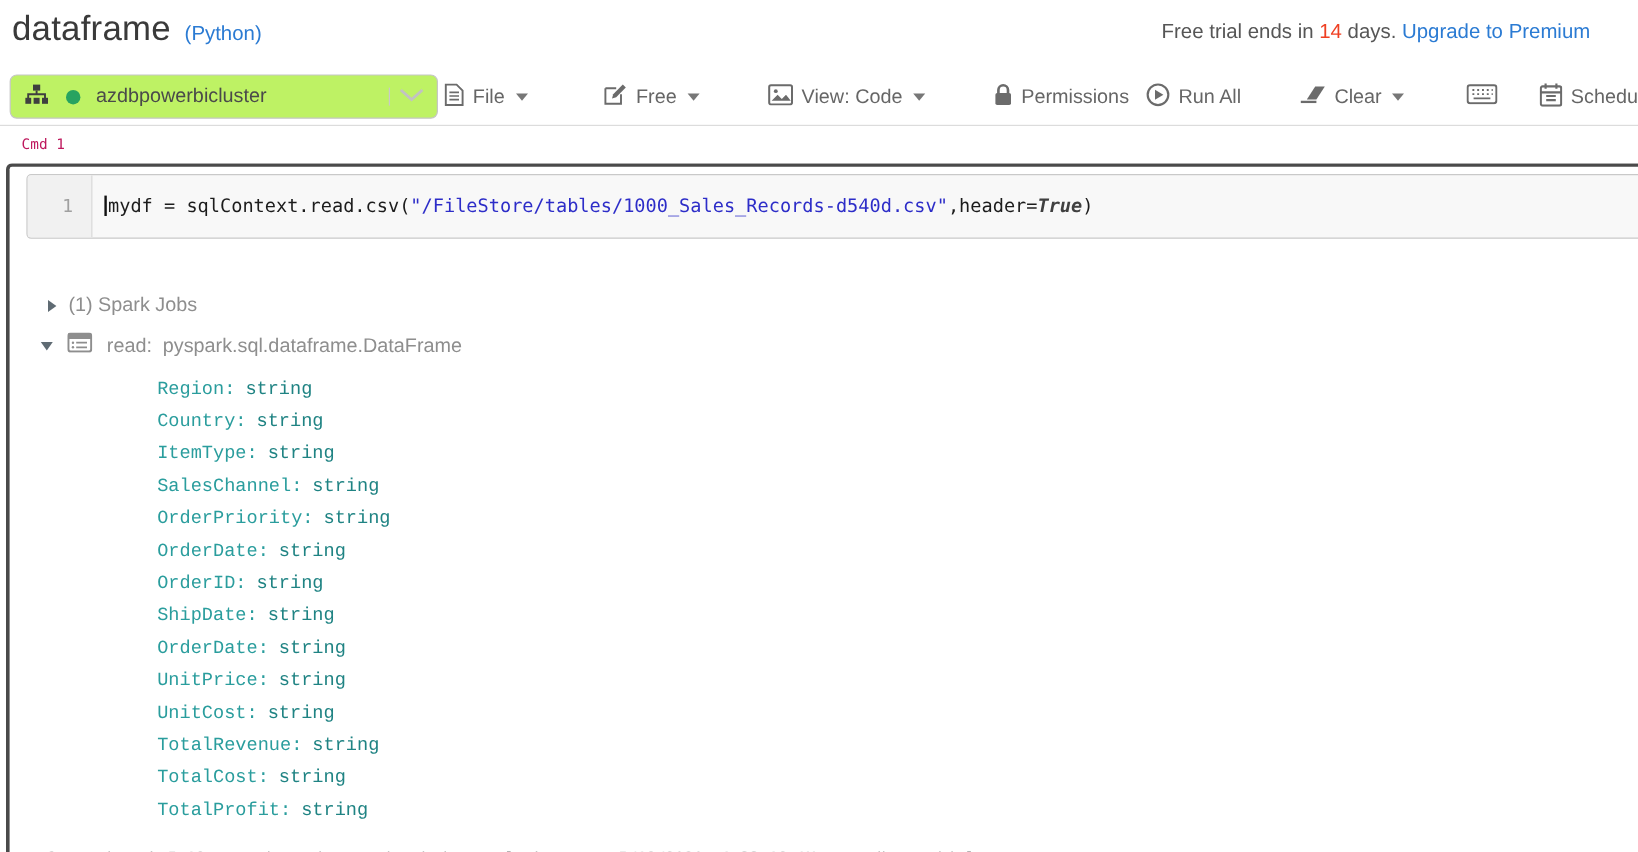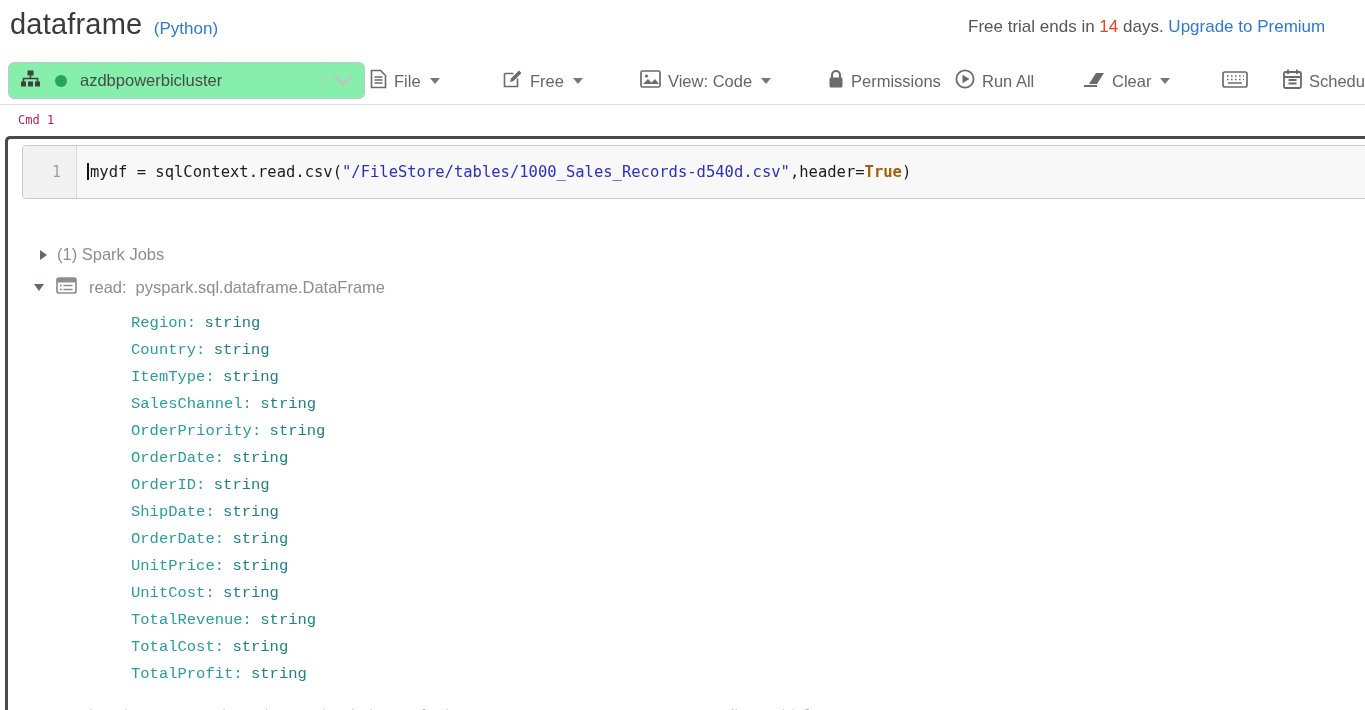--- a/index.html
+++ b/index.html
@@ -12,21 +12,21 @@
   .nb-lang  { display:inline; font-size:17px; color:#2b7bd3; margin-left:7px; }
   .trial-msg { position:absolute; left:968px; top:17px; font-size:17px; color:#565656; white-space:nowrap; }
   .trial-days { color:#ef4023; }
   .upgrade-link { color:#2b7bd3; cursor:pointer;text-align:right; }
 
   
   .toolbar { position:absolute; left:0; top:57px; width:1365px; height:48px;
              border-bottom:1px solid #dcdcdc; background:#fff; }
   .cluster-select { position:absolute; left:8px; top:5px; width:357px; height:37px;
              border:1px solid #c6c6c6; border-radius:6px; display:flex; align-items:center;
-             padding:0 10px 0 12px; cursor:pointer; background:#86efac; }
+             padding:0 10px 0 12px; cursor:pointer; background:#bef264; }
   .cluster-name { font-size:16.5px; color:#4a4a4a; margin-left:13px; }
   .status-dot { width:12px; height:12px; border-radius:50%; margin-left:15px; flex:0 0 auto; }
   .cluster-caret-wrap { margin-left:auto; display:flex; align-items:center; gap:7px; }
   .cluster-vbar { width:1px; height:15px; background:#c9c9c9; }
 
   .tb-item { position:absolute; top:0; height:48px; display:flex; align-items:center;
              gap:7px; color:#666; font-size:16.5px; cursor:pointer; white-space:nowrap; }
   .tb-item svg { flex:0 0 auto; }
   .caret-down { width:0; height:0; border-left:5px solid transparent; border-right:5px solid transparent;
                 border-top:6px solid #777; margin-left:2px; }
@@ -40,21 +40,21 @@
   .editor { margin:6px 0 0 14px; width:1370px; height:54px; border:1px solid #c9c9c9;
             border-radius:4px; display:flex; overflow:hidden; background:#f8f8f8; }
   .gutter { width:54px; background:#f1f1f1; border-right:1px solid #dadada; text-align:right;
             padding-right:15px; font-family:"DejaVu Sans Mono", monospace; font-size:15px;
             color:#a0a0a0; line-height:52px; }
   .code-area { flex:1; line-height:52px; padding-left:10px; font-family:"DejaVu Sans Mono", monospace;
                font-size:15.5px; color:#1c1c1c; white-space:pre; }
   .cursor-bar { display:inline-block; width:0; height:17px; border-left:2px solid #111;
                 vertical-align:-3px; margin-right:1px; }
   .tok-str { color:#2d2dc8; }
-  .tok-kw  { color:#a16207; font-weight:bold; }
+  .tok-kw  { color:#404040; font-weight:bold;font-style:italic; }
 
   
   .output { position:absolute; left:14px; top:84px; }
   .result-row { display:flex; align-items:center; color:#8e8e8e; font-size:16.5px; cursor:pointer; }
   .spark-row { margin:22px 0 5px 18px; }
   .df-row { margin:13px 0 0 12px; }
   .tri-right { width:0; height:0; border-top:5px solid transparent; border-bottom:5px solid transparent;
                border-left:7px solid #5f6b73; margin-right:10px; }
   .tri-down  { width:0; height:0; border-left:5px solid transparent; border-right:5px solid transparent;
                border-top:7px solid #5f6b73; margin-right:12px; }

